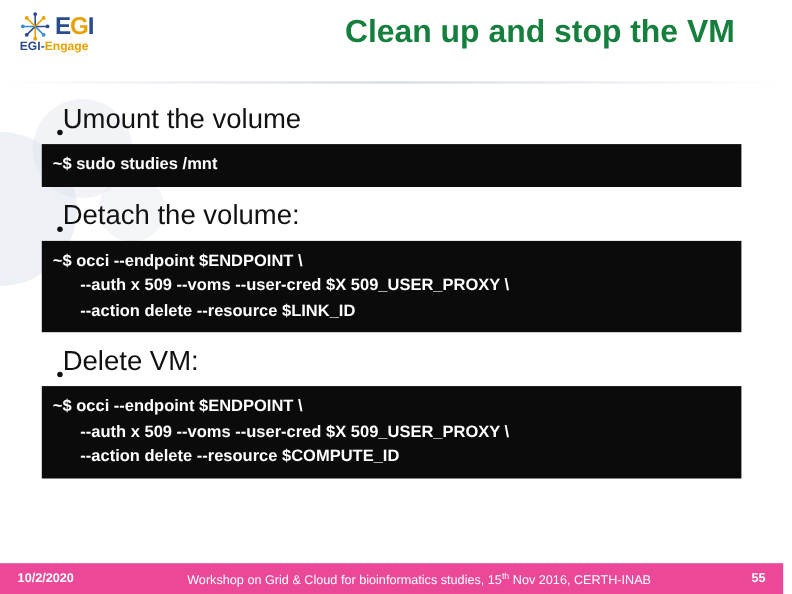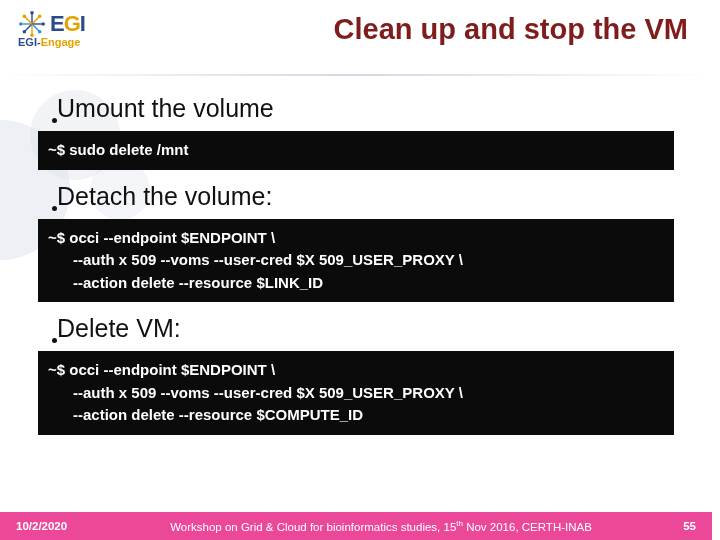--- a/index.html
+++ b/index.html
@@ -16,21 +16,21 @@
   .logo-burst { width: 28px; height: 28px; position: relative; }
   .logo-burst svg { width: 28px; height: 28px; }
   .logo-text { font-size: 22px; font-weight: 700; letter-spacing: -1px; }
   .logo-text .e { color: #2a4b8d; }
   .logo-text .g { color: #e8a200; }
   .logo-text .i { color: #2a4b8d; }
   .logo-sub { font-size: 11px; font-weight: 700; margin-top: -2px; text-align: right; }
   .logo-sub .egi { color: #2a4b8d; }
   .logo-sub .dash { color: #2a4b8d; }
   .logo-sub .engage { color: #e8a200; }
-  .title { font-size: 29px; font-weight: 700; color: #7f1d1d; margin-right: 0; white-space: nowrap; }
+  .title { font-size: 29px; font-weight: 700; color: #15803d; margin-right: 20px; white-space: nowrap; }
   .hr { position: absolute; left: 0; right: 0; top: 74px; height: 2px; background: linear-gradient(to right, rgba(180,190,210,0), rgba(180,190,210,0.6), rgba(180,190,210,0)); z-index: 1; }
   .content { position: relative; padding: 24px 38px 0 38px; z-index: 2; }
   .bullet { display: flex; align-items: flex-end; font-size: 25px; color: #111; margin: 8px 0 8px 14px; }
   .dot { width: 5px; height: 5px; background: #111; border-radius: 50%; margin-top: 14px; flex: 0 0 auto; }
   .code { background: #0b0b0b; color: #fff; font-family: Arial, sans-serif; font-size: 15px; font-weight: 700; padding: 8px 10px; margin: 4px 0 12px 0; white-space: pre; line-height: 1.5; }
   .footer { position: absolute; left: 0; right: 0; bottom: 0; height: 28px; background: #ec4899; display: flex; align-items: center; padding: 0 16px; color: #fff; font-size: 11.5px; z-index: 3; }
   .footer .date { font-weight: 700; width: 80px; }
   .footer .mid { flex: 1; text-align: center; }
   .footer .sup { font-size: 8px; vertical-align: super; }
   .footer .pg { width: 30px; text-align: right; font-weight: 700; }
@@ -80,21 +80,21 @@
     </div>
     <div class="title">Clean up and stop the VM</div>
   </div>
   <div class="hr"></div>
 
   <div class="content">
     <div class="bullet">
       <span class="dot"></span>
       <span>Umount the volume</span>
     </div>
-    <div class="code">~$ sudo delete /mnt</div>
+    <div class="code">~$ sudo studies /mnt</div>
 
     <div class="bullet">
       <span class="dot"></span>
       <span>Detach the volume:</span>
     </div>
     <div class="code">~$ occi --endpoint $ENDPOINT \
       --auth x 509 --voms --user-cred $X 509_USER_PROXY \
       --action delete --resource $LINK_ID</div>
 
     <div class="bullet">

